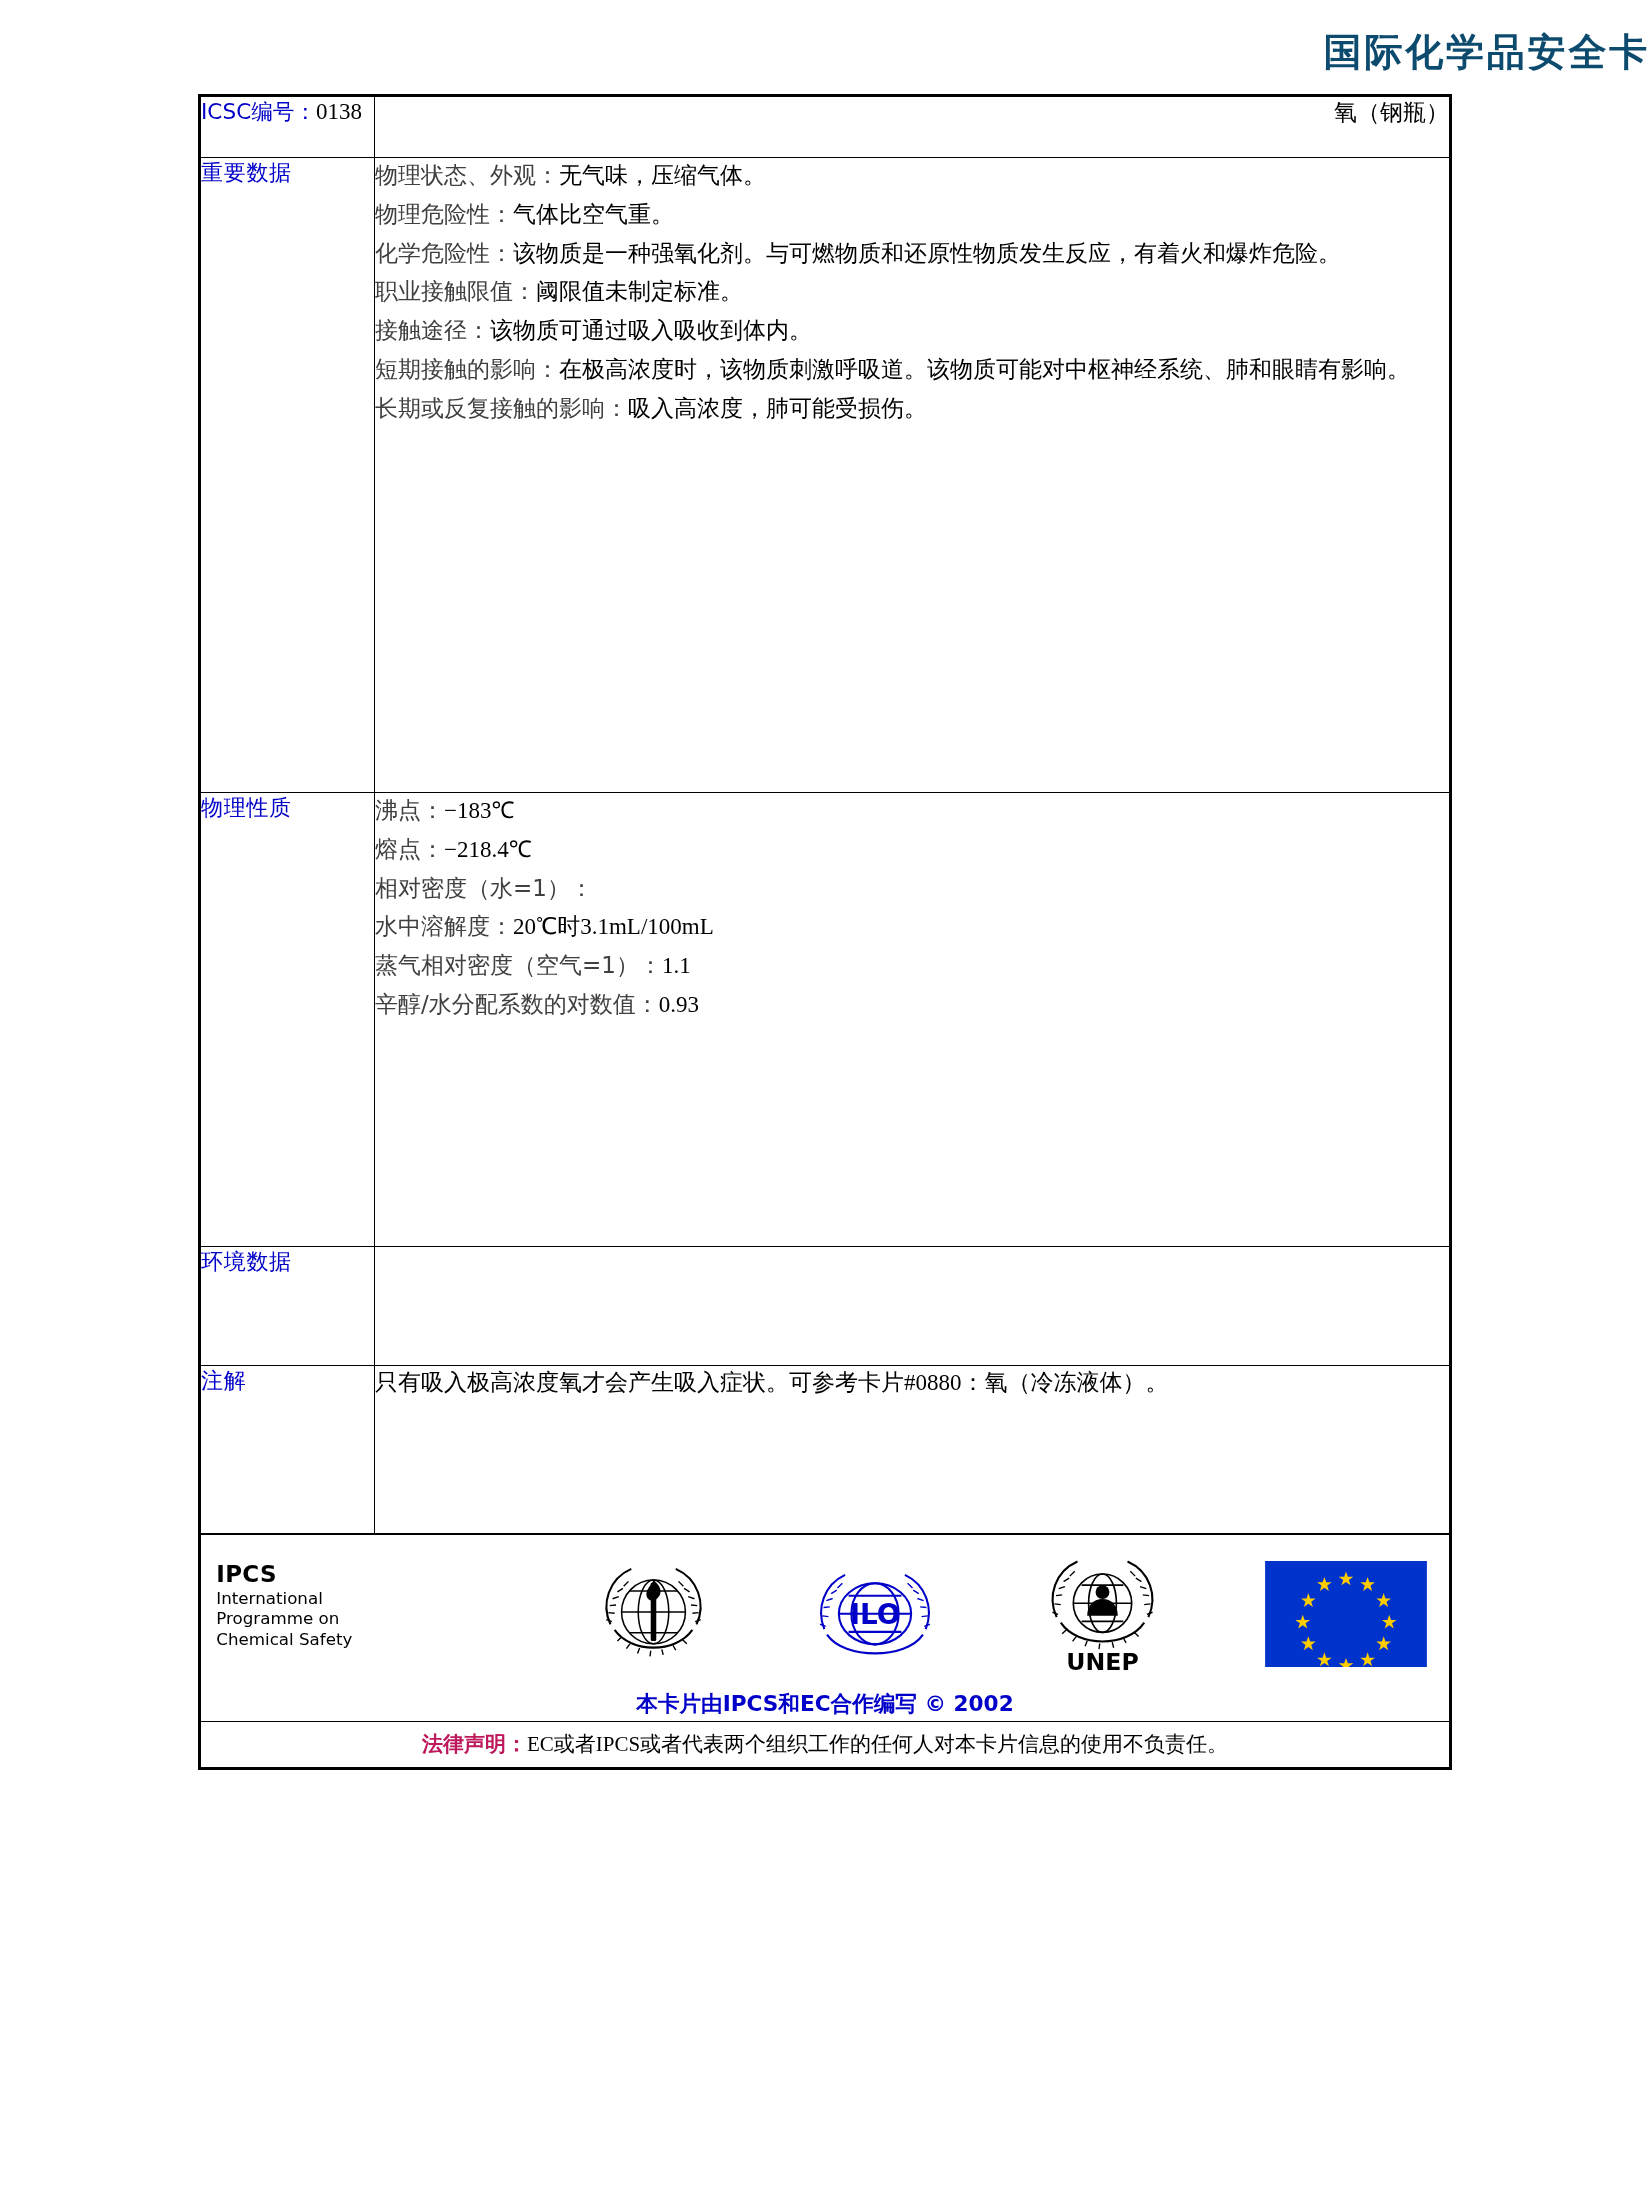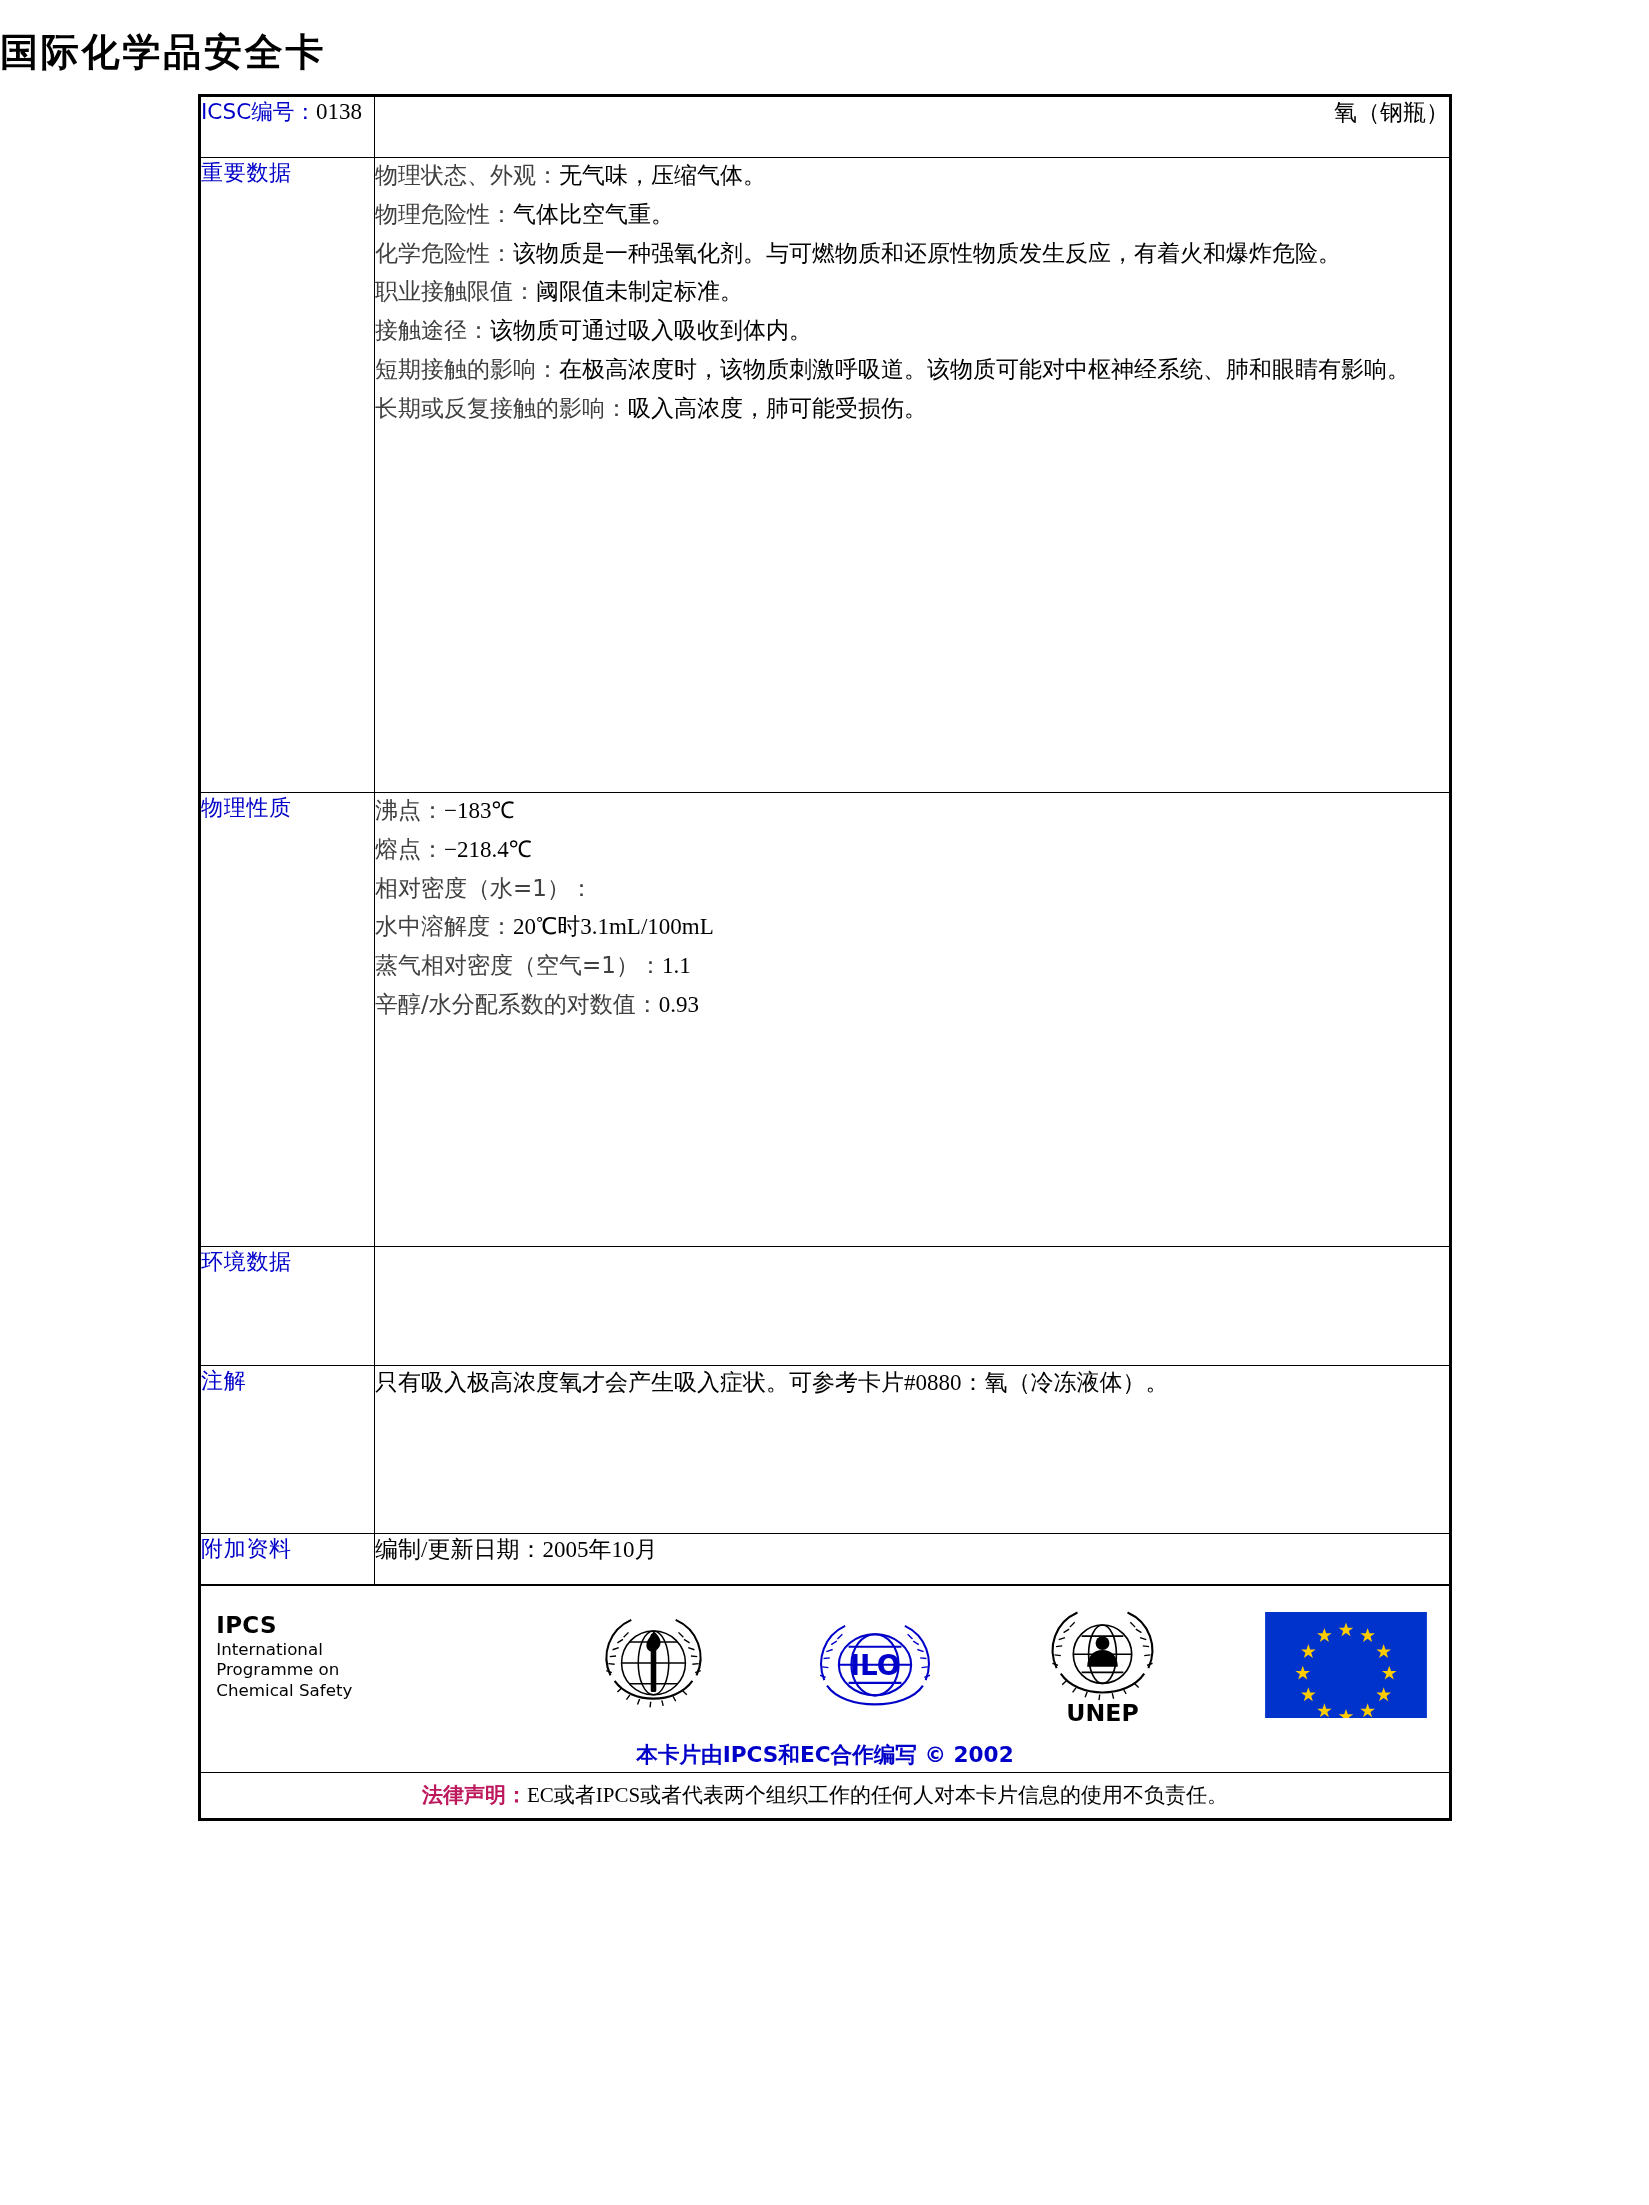--- a/index.html
+++ b/index.html
@@ -14,22 +14,22 @@
     color: #000000;
     -webkit-font-smoothing: antialiased;
   }
   .page {
     position: relative;
     width: 1650px;
     height: 2205px;
     box-sizing: border-box;
   }
   .title {
-    text-align: left;
-    color: #000000;
+    text-align: right;
+    color: #0c4a6e;
     font-family: "DejaVu Sans", "Liberation Sans", sans-serif;
     font-weight: bold;
     font-size: 38px;
     letter-spacing: 2.8px;
     padding-top: 26.5px;
     padding-bottom: 12.5px;
   }
   .card {
     margin: 4px auto;
     width: 1254px;
@@ -244,24 +244,20 @@
       <tr>
         <td class="rowlabel">环境数据</td>
         <td class="content cell-env"></td>
       </tr>
 
       <tr>
         <td class="rowlabel">注解</td>
         <td class="content cell-notes">只有吸入极高浓度氧才会产生吸入症状。可参考卡片#0880：氧（冷冻液体）。</td>
       </tr>
 
-      <tr>
-        <td class="rowlabel addl">附加资料</td>
-        <td class="content cell-addl addl-text">编制/更新日期：2005年10月</td>
-      </tr>
     </tbody>
       </table>
 
     <div class="orgband">
       <div class="ipcs-block">
         <div class="big">IPCS</div>
         <div class="small">International</div>
         <div class="small">Programme on</div>
         <div class="small">Chemical Safety</div>
       </div>

